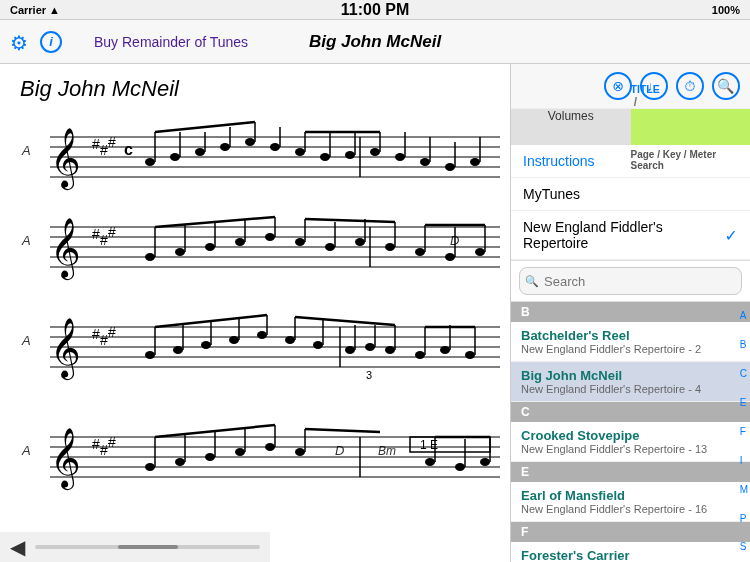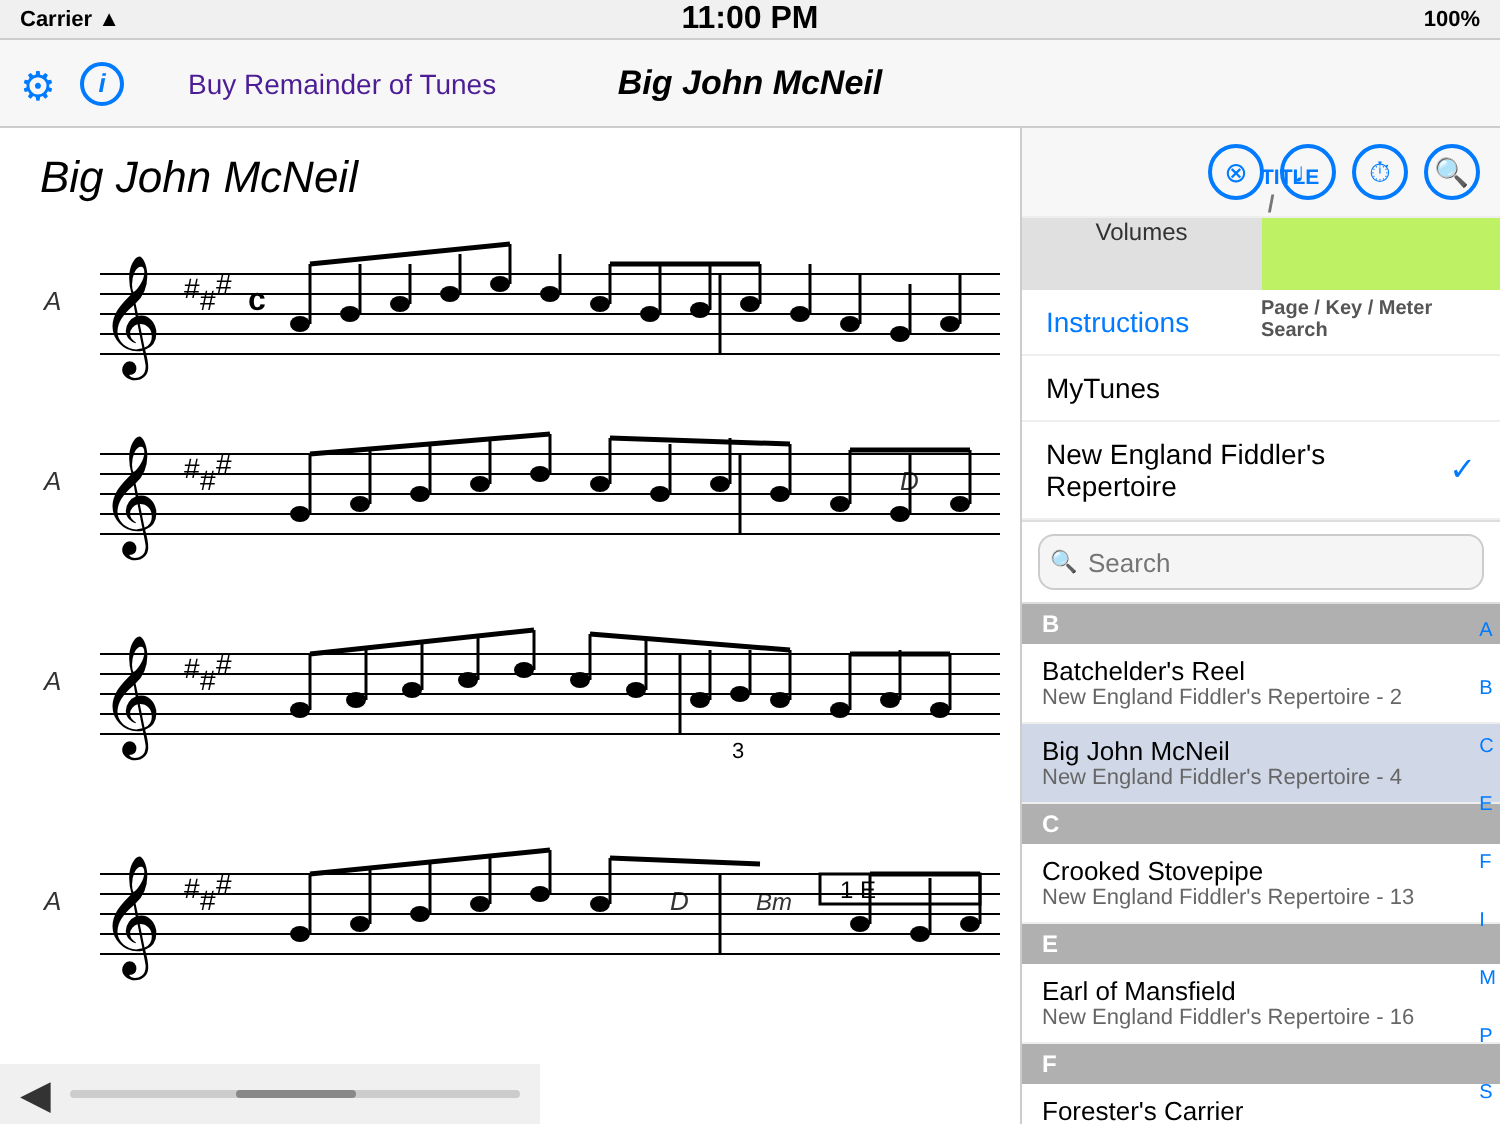--- a/index.html
+++ b/index.html
@@ -225,22 +225,22 @@
       padding: 6px 10px;
       border-bottom: 1px solid #eee;
       cursor: pointer;
       background: #fff;
     }
     .tune-item.active-tune {
       background: #d0d8e8;
     }
     .tune-name {
       font-size: 13px;
-      font-weight: 400;
-      color: #000000;
+      font-weight: 700;
+      color: #0f766e;
     }
     .tune-sub {
       font-size: 11px;
       color: #666;
     }
 
     
     .alpha-index {
       position: absolute;
       right: 2px;

